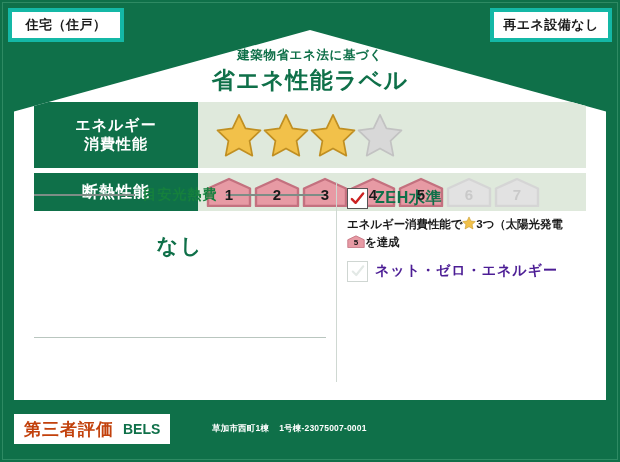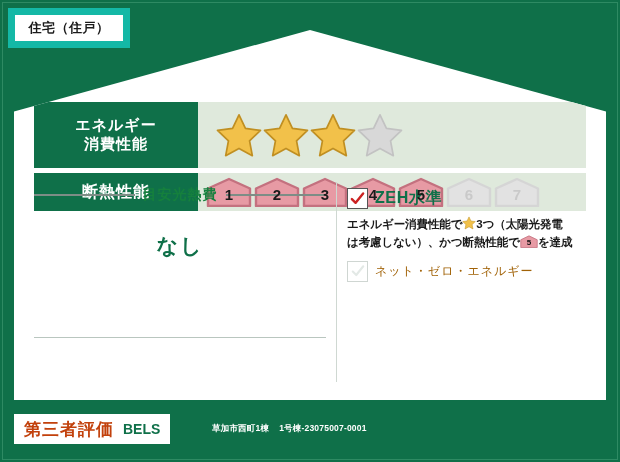--- a/index.html
+++ b/index.html
@@ -23,21 +23,21 @@
 
   
   .tag{
     position:absolute;
     background:#ffffff;
     color:#1a1a1a;
     font-weight:bold;
     font-size:13px;
     letter-spacing:.5px;
     display:flex;align-items:center;justify-content:center;
-    border:7px solid #14b8a6;
+    border:4px solid #14b8a6;
   }
   .tag-left{ left:8px; top:8px; width:108px; height:26px; }
   .tag-right{ right:8px; top:8px; width:114px; height:26px; }
 
   
   .house{
     position:absolute;
     left:14px; top:30px; width:592px; height:370px;
     background:#ffffff;
     clip-path:polygon(0% 22%, 50% 0%, 100% 22%, 100% 100%, 0% 100%);
@@ -178,21 +178,21 @@
   .nze-row{
     margin-top:9px;
     display:flex;align-items:center;gap:7px;
   }
   .chk-off{
     width:19px;height:19px;border:1.5px solid #cfd6d2;background:#fff;
     display:flex;align-items:center;justify-content:center;flex:none;
   }
   .chk-off svg{width:14px;height:14px;display:block;}
   .nze-text{
-    font-size:12px;font-weight:normal;color:#a16207;letter-spacing:1px;
+    font-size:14px;font-weight:bold;color:#4c1d95;letter-spacing:1px;
   }
 
   
   .footer{
     position:absolute;left:0;right:0;bottom:0;height:58px;
   }
   .bels-box{
     position:absolute;left:14px;top:10px;
     background:#ffffff;
     height:30px;
@@ -225,24 +225,29 @@
     white-space:nowrap;
   }
 </style>
 </head>
 <body>
 
 <div class="label-root">
   <div class="outer-frame"></div>
 
   <div class="tag tag-left">住宅（住戸）</div>
+  <div class="tag tag-right">再エネ設備なし</div>
 
   <div class="house">
     <div class="house-inner">
 
+      <div class="heading">
+        <div class="sub">建築物省エネ法に基づく</div>
+        <div class="main">省エネ性能ラベル</div>
+      </div>
 
       <div class="rows">
 
         <div class="perf-row row-energy">
           <div class="perf-key two-line">
             <span>エネルギー</span>
             <span>消費性能</span>
           </div>
           <div class="perf-val">
             <div class="stars" id="stars-host">
@@ -338,21 +343,21 @@
             </div>
             <div class="zeh-title">ZEH水準</div>
           </div>
 
           <div class="zeh-desc">
             <span>エネルギー消費性能で</span><span class="inline-star">
               <svg viewBox="0 0 24 24" width="14" height="14">
                 <polygon points="12,1.6 15.3,8.6 22.8,9.5 17.3,14.7 18.8,22.2 12,18.4 5.2,22.2 6.7,14.7 1.2,9.5 8.7,8.6" fill="#f2c14a" stroke="#c79a2c" stroke-width="1"></polygon>
               </svg>
             </span><span>3つ（太陽光発電</span><br>
-            <span>は考慮しない）、かつ断熱性能で</span><span class="inline-grade">
+            <span class="inline-grade">
               <svg viewBox="0 0 46 30" preserveAspectRatio="none">
                 <path d="M2,29 L2,11 L23,2 L44,11 L44,29 Z" fill="#e79aa4" stroke="#c4717f" stroke-width="2"></path>
               </svg>
               <i>5</i>
             </span><span>を達成</span>
           </div>
 
           <div class="nze-row">
             <div class="chk-off">
               <svg viewBox="0 0 16 16">

